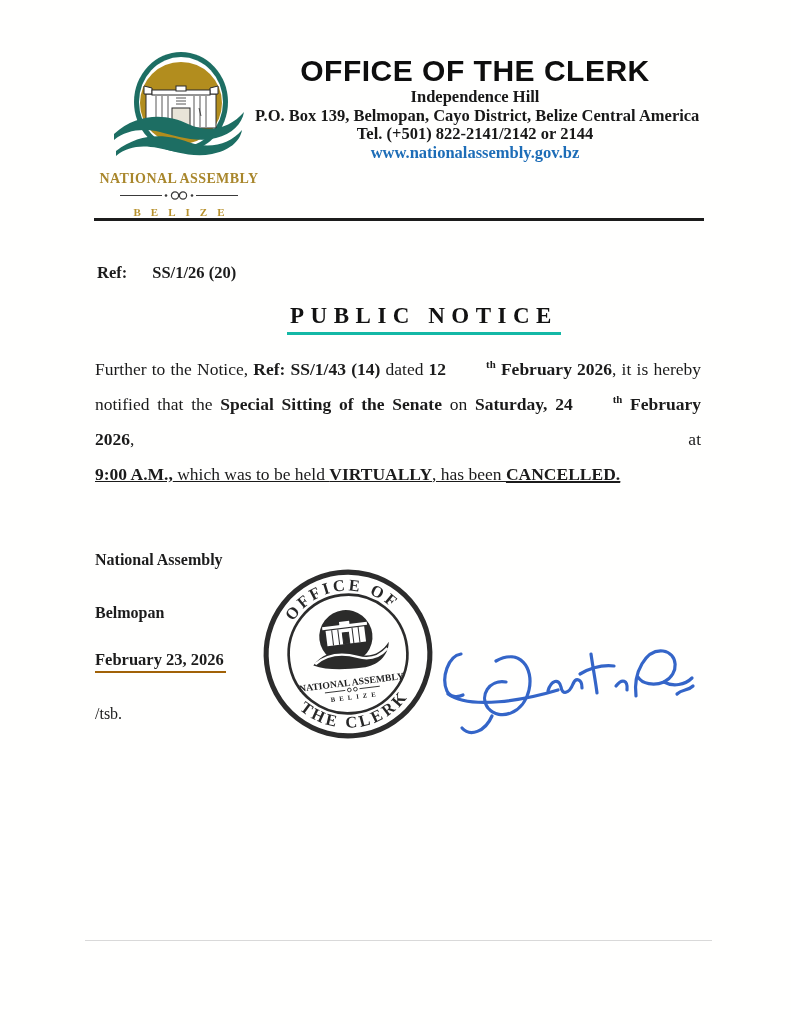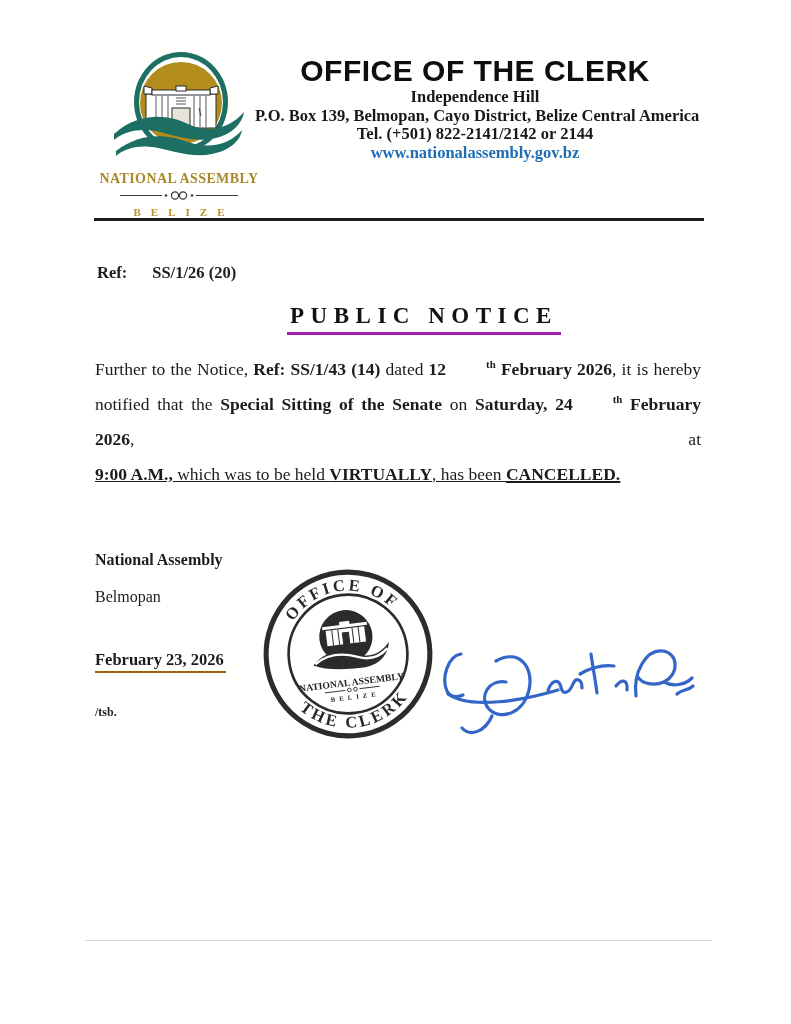--- a/index.html
+++ b/index.html
@@ -19,34 +19,34 @@
     letter-spacing:.5px;color:#0e0e0e;line-height:34px;white-space:nowrap;}
   .hdr-line{font-size:16.5px;font-weight:700;line-height:18.5px;color:#181818;white-space:nowrap;}
   .hdr-line.blue, .hdr-link{color:#1d6db7;}
   .hdr-link{text-decoration:underline;cursor:pointer;}
   .hdr-rule{position:absolute;left:94px;top:218px;width:610px;height:3px;background:#1c1c1c;}
   
   .ref-line{position:absolute;left:97px;top:263px;font-size:16.5px;font-weight:700;}
   .ref-value{margin-left:25px;}
   .notice-title-wrap{position:absolute;left:95px;top:303px;width:658px;text-align:center;}
   .notice-title{display:inline-block;font-size:23px;font-weight:700;letter-spacing:6.5px;
-    color:#121212;border-bottom:3px solid #a21caf;padding:0 3px 3px 3px;white-space:nowrap;}
+    color:#121212;border-bottom:3px solid #14b8a6;padding:0 3px 3px 3px;white-space:nowrap;}
   .body-par{position:absolute;left:95px;top:352px;width:606px;font-size:17.5px;
     line-height:35px;color:#1b1b1b;}
   .body-par .jline{text-align:justify;text-align-last:justify;}
   .body-par .jline.last{text-align:left;text-align-last:left;text-decoration:underline;}
   .body-par sup{font-size:62%;line-height:0;margin-left:40px;}
   .u{text-decoration:underline;text-decoration-thickness:2px;}
   .b{font-weight:700;}
   
   .sig-org{position:absolute;left:95px;top:551px;font-size:16px;font-weight:700;}
-  .sig-city{position:absolute;left:95px;top:588px;font-size:16px;font-weight:400;}
+  .sig-city{position:absolute;left:95px;top:604px;font-size:16px;font-weight:700;}
   .sig-date{position:absolute;left:95px;top:650px;font-size:16.5px;font-weight:700;
     border-bottom:2px solid #a16207;padding:0 2px 1px 0;}
-  .sig-initials{position:absolute;left:95px;top:705px;font-size:12px;font-weight:700;}
+  .sig-initials{position:absolute;left:95px;top:705px;font-size:16px;font-weight:400;}
   .seal{position:absolute;left:261px;top:567px;width:174px;height:174px;
     transform:rotate(-7deg);opacity:.93;}
   .signature{position:absolute;left:430px;top:634px;width:280px;height:116px;}
   .faint-rule{position:absolute;left:85px;top:940px;width:627px;height:0;
     border-top:1.5px solid #d2d2d2;opacity:.85;}
 </style>
 </head>
 <body>
 
 <div class="page">

